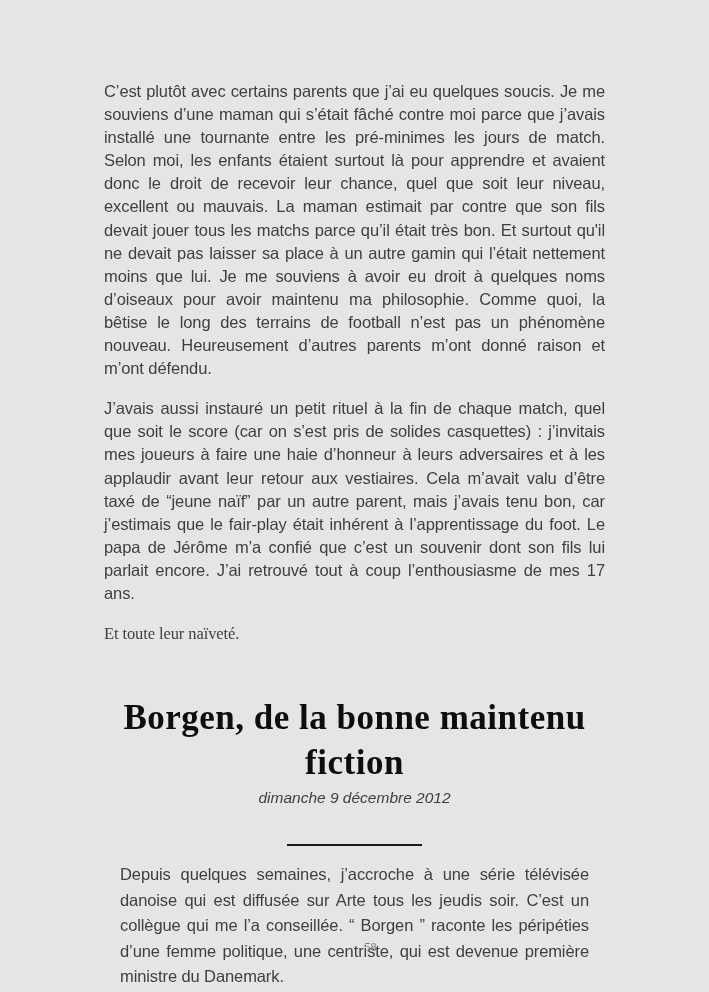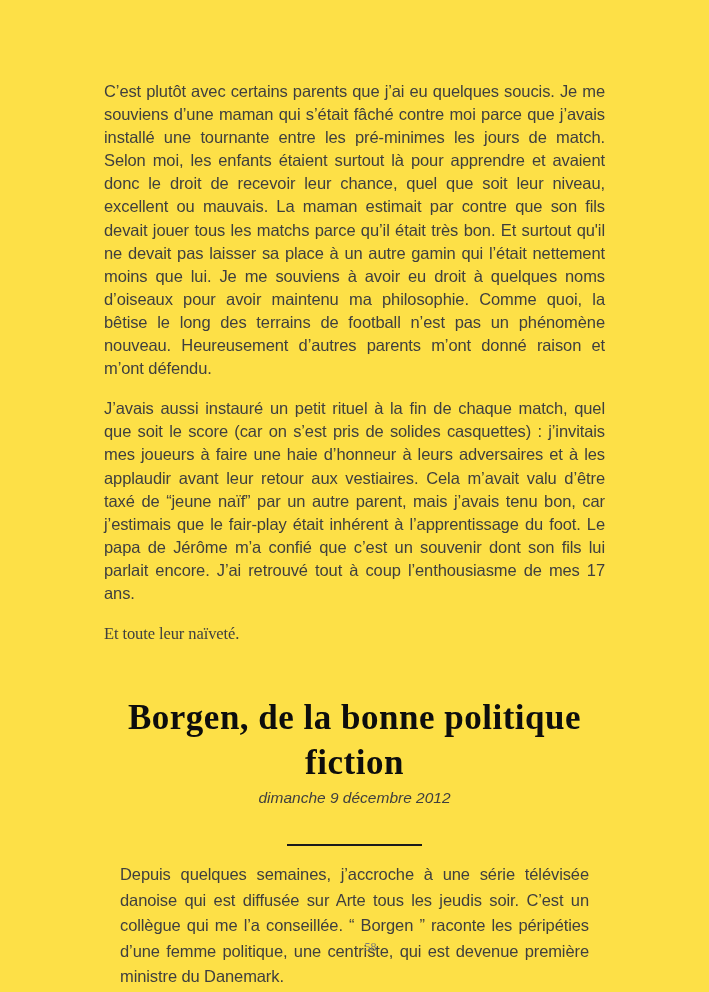--- a/index.html
+++ b/index.html
@@ -4,21 +4,21 @@
 <style>
   html, body {
     margin: 0;
     padding: 0;
     background: #ffffff;
   }
   .page {
     position: relative;
     width: 709px;
     height: 992px;
-    background: #fde047;
+    background: #e5e5e5;
     overflow: hidden;
     font-family: "Liberation Sans", sans-serif;
   }
   .text-column {
     position: absolute;
     left: 104px;
     top: 80px;
     width: 501px;
   }
   p.body-par {
@@ -83,21 +83,21 @@
 <div class="page">
 
   <div class="text-column">
 
     <p class="body-par">C’est plutôt avec certains parents que j’ai eu quelques soucis. Je me souviens d’une maman qui s’était fâché contre moi parce que j’avais installé une tournante entre les pré-minimes les jours de match. Selon moi, les enfants étaient surtout là pour apprendre et avaient donc le droit de recevoir leur chance, quel que soit leur niveau, excellent ou mauvais. La maman estimait par contre que son fils devait jouer tous les matchs parce qu’il était très bon. Et surtout qu'il ne devait pas laisser sa place à un autre gamin qui l’était nettement moins que lui. Je me souviens à avoir eu droit à quelques noms d’oiseaux pour avoir maintenu ma philosophie. Comme quoi, la bêtise le long des terrains de football n’est pas un phénomène nouveau. Heureusement d’autres parents m’ont donné raison et m’ont défendu.</p>
 
     <p class="body-par">J’avais aussi instauré un petit rituel à la fin de chaque match, quel que soit le score (car on s’est pris de solides casquettes) : j’invitais mes joueurs à faire une haie d’honneur à leurs adversaires et à les applaudir avant leur retour aux vestiaires. Cela m’avait valu d’être taxé de “jeune naïf” par un autre parent, mais j’avais tenu bon, car j’estimais que le fair-play était inhérent à l’apprentissage du foot. Le papa de Jérôme m’a confié que c’est un souvenir dont son fils lui parlait encore. J’ai retrouvé tout à coup l’enthousiasme de mes 17 ans.</p>
 
     <p class="body-par last-short">Et toute leur naïveté.</p>
 
-    <h1 class="post-title">Borgen, de la bonne politique fiction</h1>
+    <h1 class="post-title">Borgen, de la bonne maintenu fiction</h1>
 
     <p class="post-date">dimanche 9 décembre 2012</p>
 
     <hr class="separator-rule">
 
     <p class="intro-par">Depuis quelques semaines, j’accroche à une série télévisée danoise qui est diffusée sur Arte tous les jeudis soir. C’est un collègue qui me l’a conseillée. “ Borgen ” raconte les péripéties d’une femme politique, une centriste, qui est devenue première ministre du Danemark.</p>
 
   </div>
 
   <div class="page-number">58</div>

